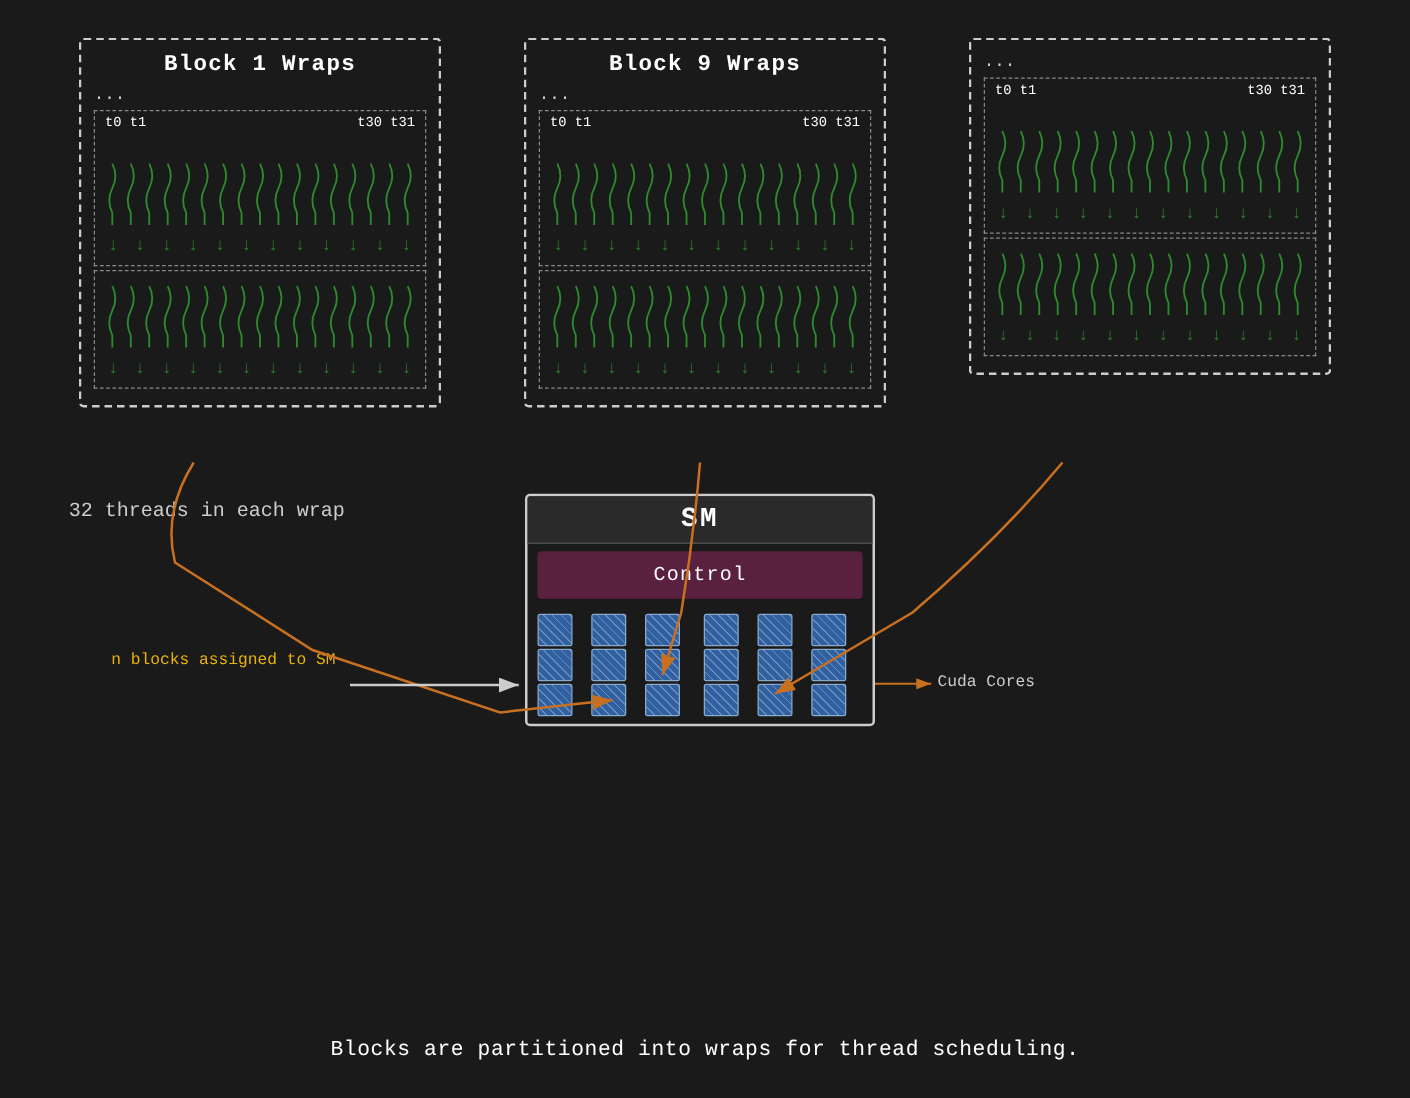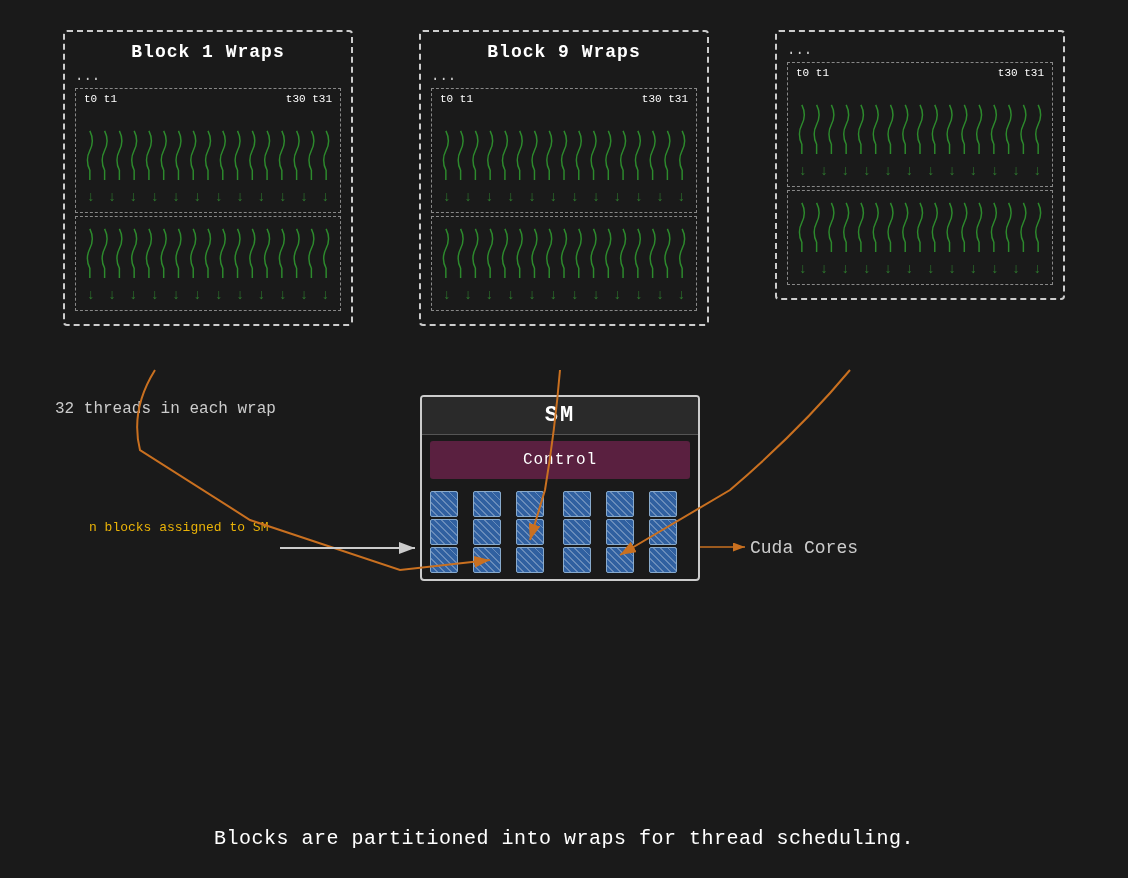--- a/index.html
+++ b/index.html
@@ -211,32 +211,32 @@
       font-size: 13px;
       font-family: 'Courier New', Courier, monospace;
       margin-left: 39px;
     }
 
     .label-cuda-cores {
       position: absolute;
       top: 538px;
       left: 750px;
       color: #ccc;
-      font-size: 18px;
+      font-size: 13px;
       font-family: 'Courier New', Courier, monospace;
     }
 
     .bottom-caption {
       position: absolute;
       bottom: 28px;
       left: 0;
       right: 0;
       text-align: center;
       color: #fff;
-      font-size: 20px;
+      font-size: 17px;
       font-family: 'Courier New', Courier, monospace;
       letter-spacing: 0.5px;
     }
 
     
     .arrows-svg {
       position: absolute;
       top: 0;
       left: 0;
       width: 1128px;

